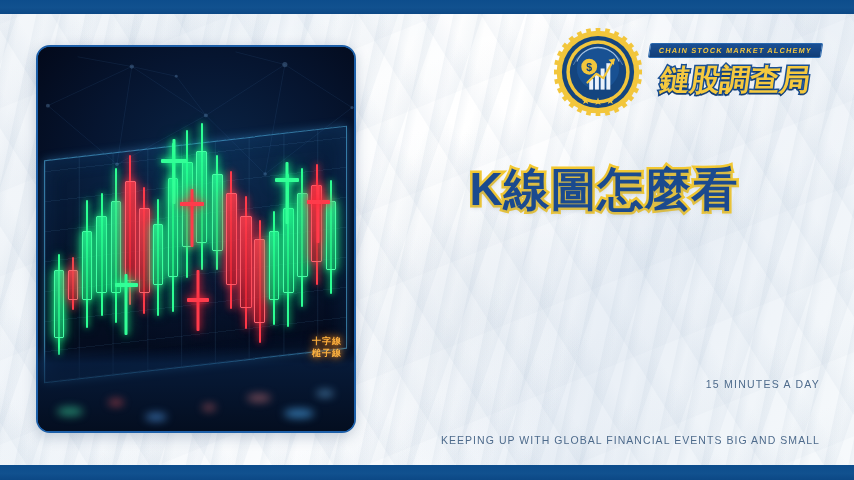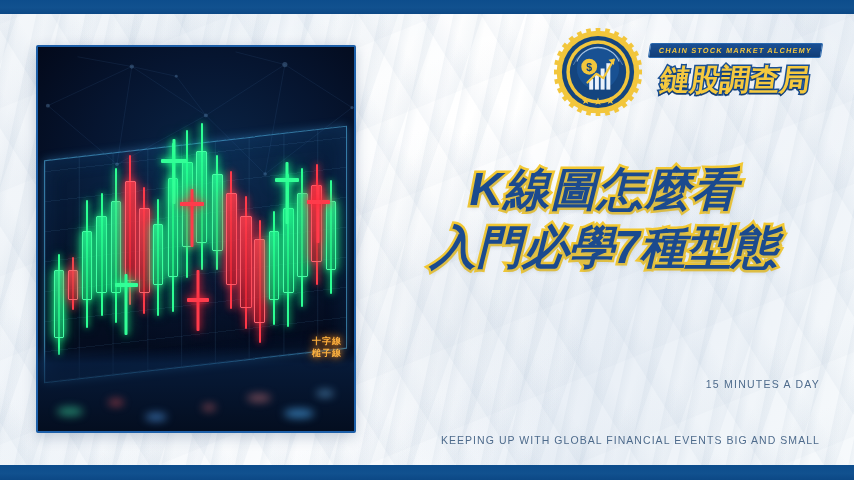--- a/index.html
+++ b/index.html
@@ -50,21 +50,21 @@
     position:absolute; left:0; width:854px; height:14px;
     background:linear-gradient(180deg,#0d4d8c 0%,#11518f 55%,#0c4885 100%);
     z-index:30;
   }
   .bar.top { top:0; }
   .bar.bottom { bottom:0; height:15px; }
 
   
   #card {
     position:absolute; left:36px; top:45px; width:320px; height:388px;
-    border-radius:2px;
+    border-radius:14px;
     border:2px solid #1d5fa8;
     overflow:hidden;
     background:#050d1c;
     box-shadow:0 4px 14px rgba(20,50,90,0.22);
     z-index:12;
   }
   .shot { position:absolute; inset:0; overflow:hidden; }
   .sky {
     position:absolute; inset:0;
     background:
@@ -158,21 +158,20 @@
     position:absolute; left:378px; top:160px; width:452px;
     text-align:center; z-index:22;
   }
   .hl {
     font-size:46px; line-height:1.27; font-weight:bold;
     letter-spacing:1px; white-space:nowrap;
     color:#1b4a8e;
     -webkit-text-stroke:5px #f2c832;
     paint-order:stroke fill;
     text-shadow:0 3px 4px rgba(120,140,160,.30);
-    font-style:italic;
   }
   .hl.l2 { letter-spacing:0px; }
 
   
   #tagline {
     position:absolute; right:34px; bottom:34px; text-align:right;
     color:#4e6b8c; z-index:22;
   }
   .tg1 { font-size:10.5px; letter-spacing:1.25px; margin-bottom:4px; }
   .tg2 { font-size:10.5px; letter-spacing:1.05px;margin-top:44px; }
@@ -415,21 +414,20 @@
       </svg>
     </div>
     <div class="wordmark">
       <div class="wm-en">CHAIN STOCK MARKET ALCHEMY</div>
       <div class="wm-cn">鏈股調查局</div>
     </div>
   </div>
 
   <div id="headline">
     <div class="hl l1">K線圖怎麼看</div>
-    <div class="hl l2">入門必學7種型態</div>
   </div>
 
   <div id="tagline">
     <div class="tg1">15 MINUTES A DAY</div>
     <div class="tg2">KEEPING UP WITH GLOBAL FINANCIAL EVENTS BIG AND SMALL</div>
   </div>
 
 </div>
 
 </body></html>

